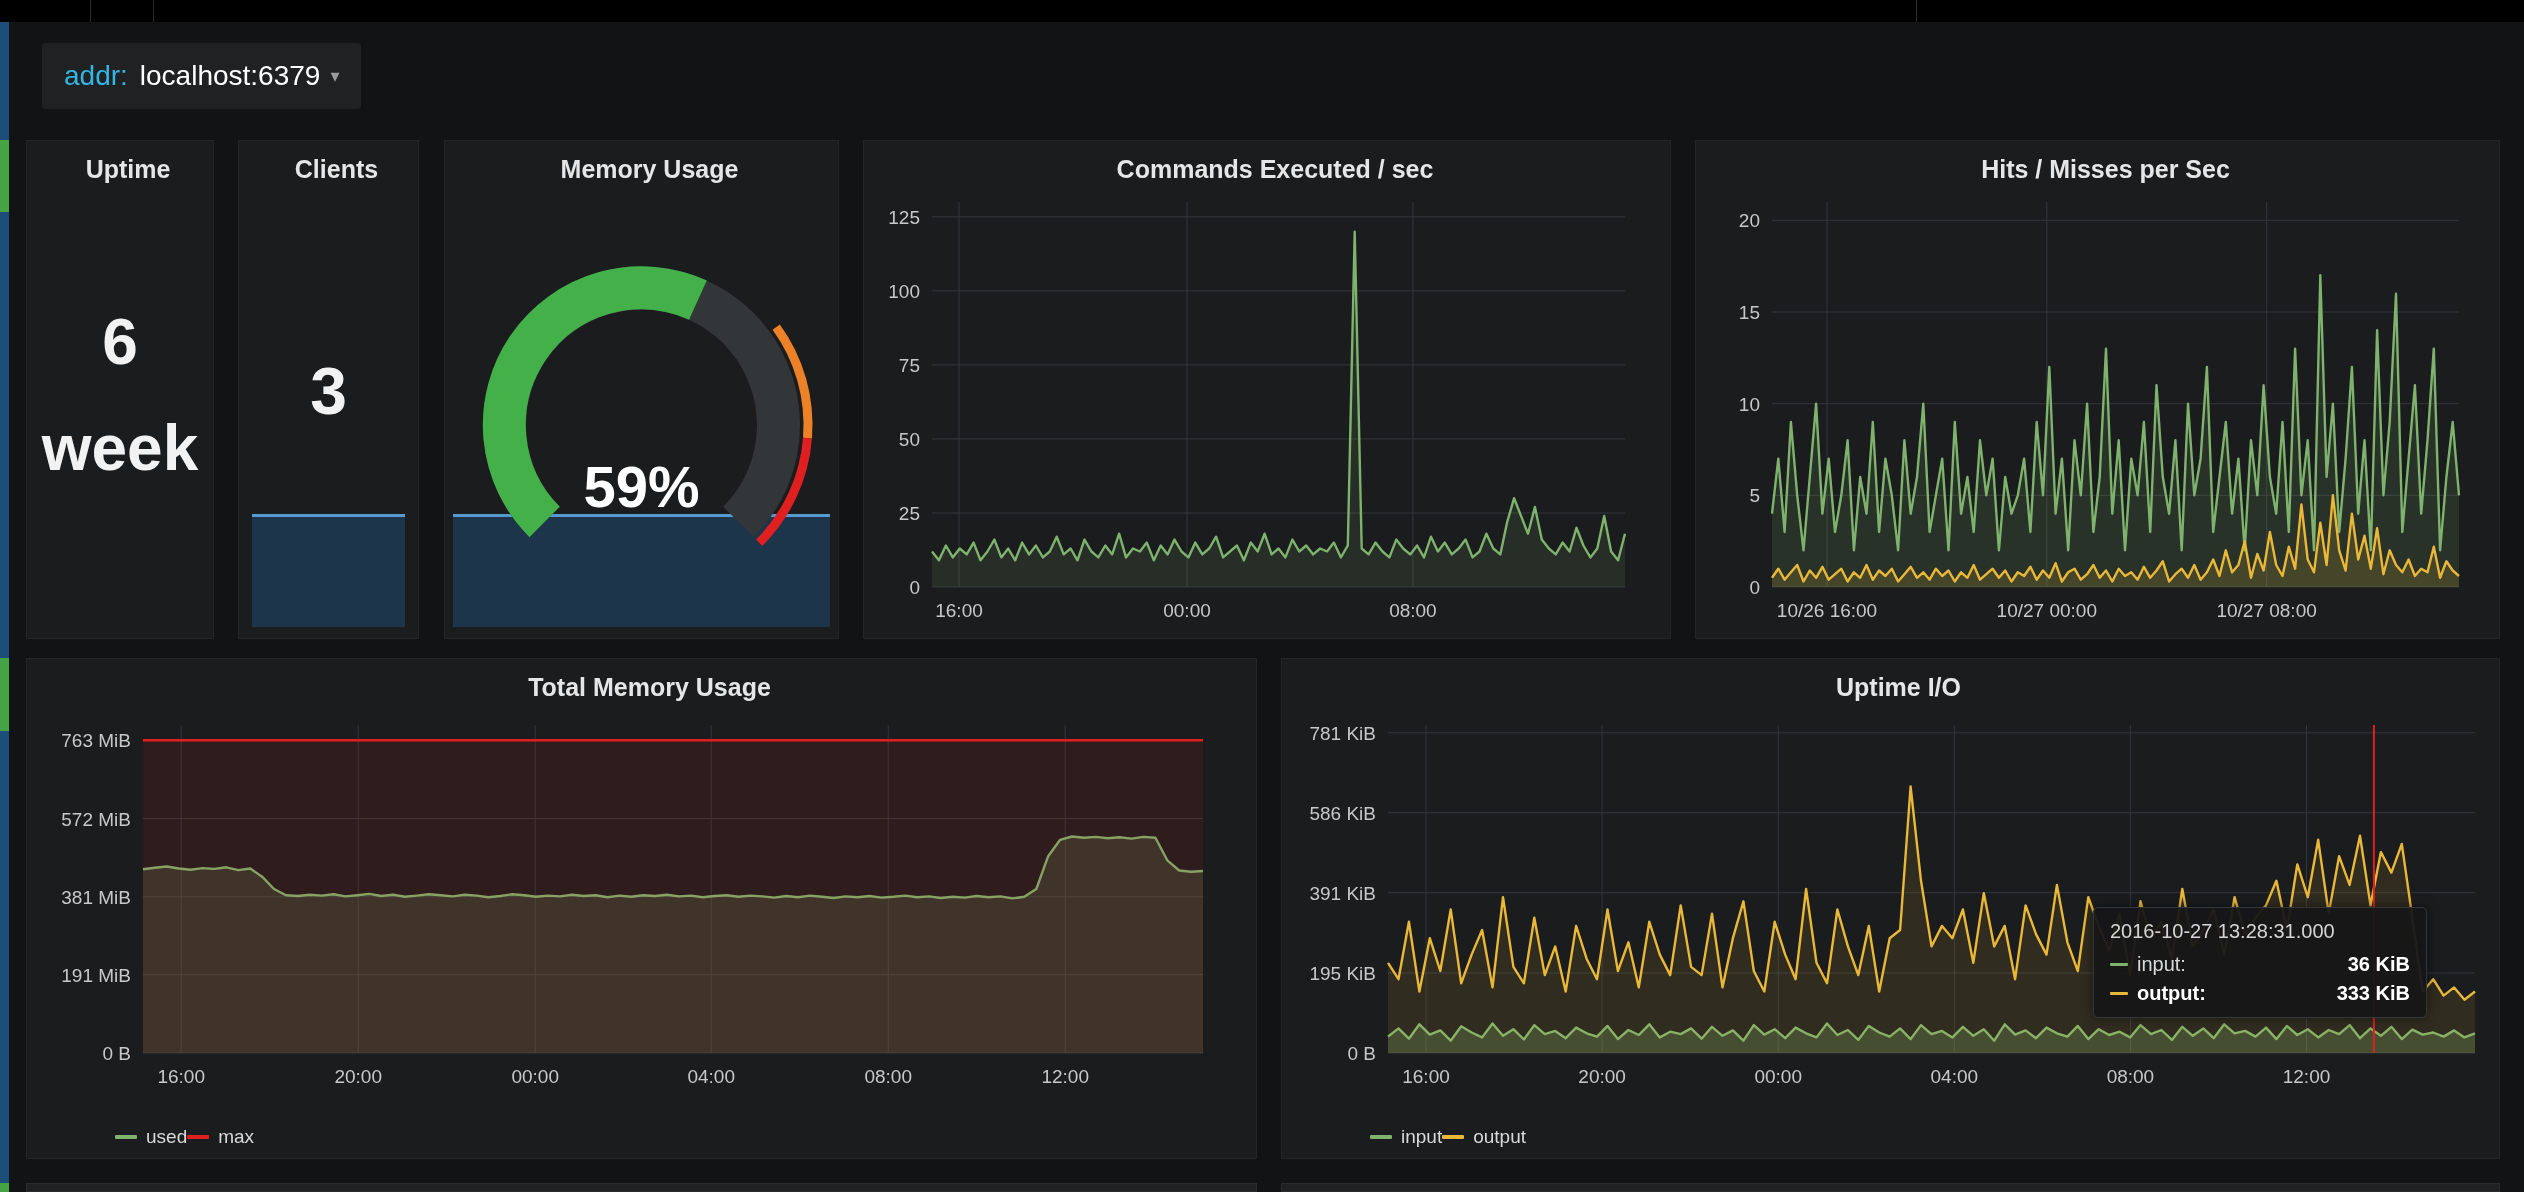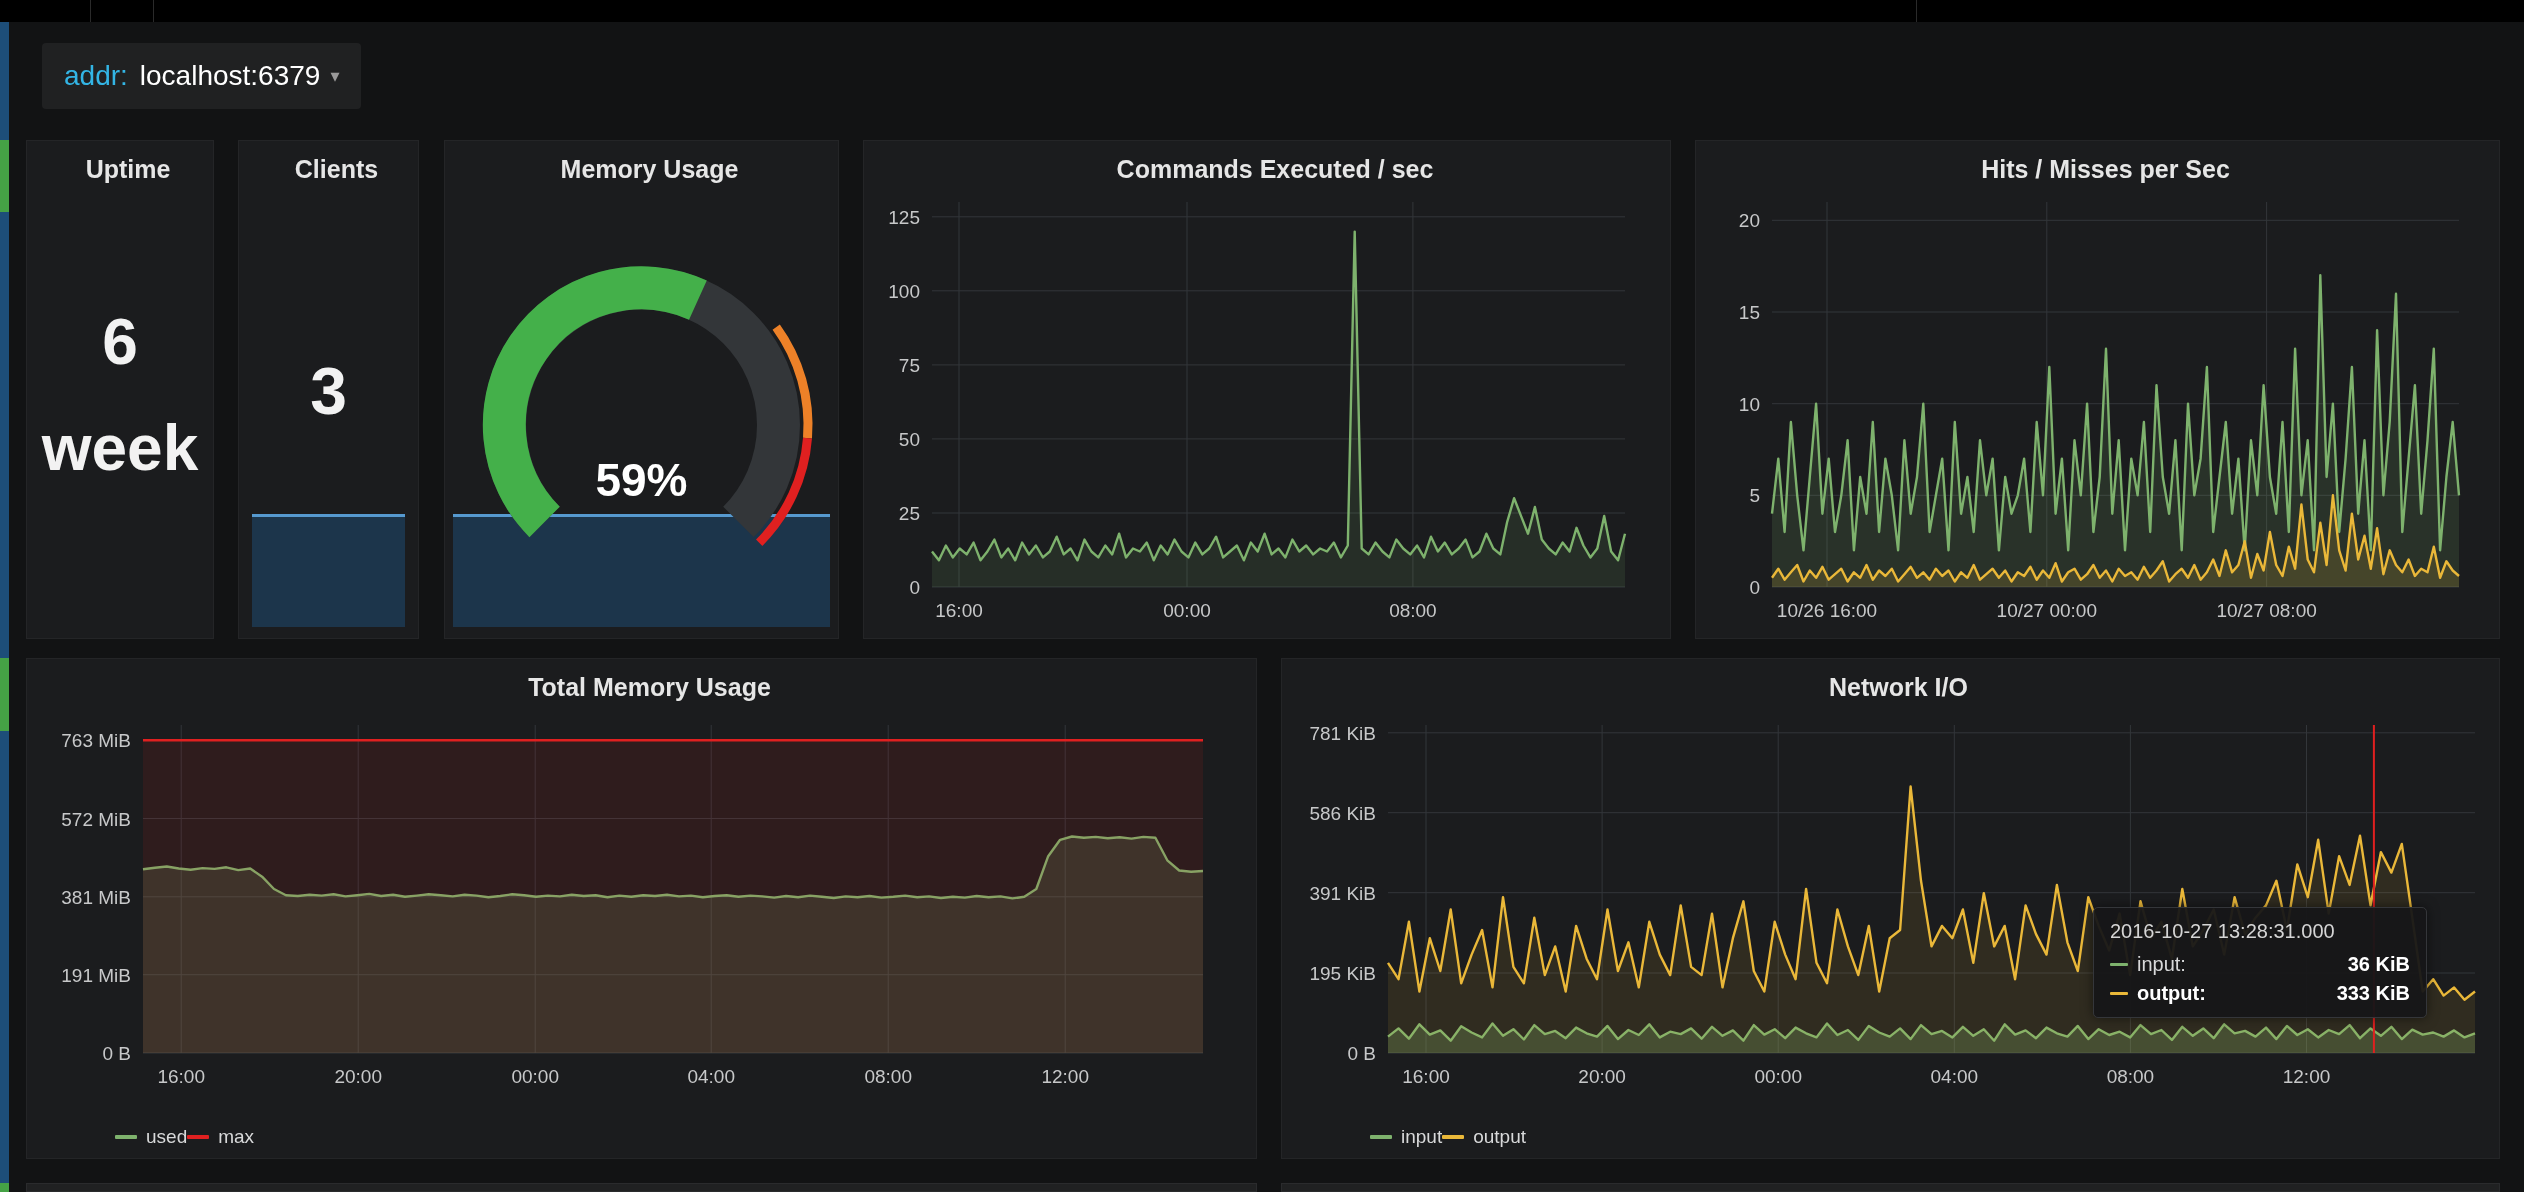--- a/index.html
+++ b/index.html
@@ -17,21 +17,21 @@
   .panel-title{position:absolute;top:14px;left:16px;right:0;text-align:center;font-size:25px;font-weight:700;
     color:#e6e6e6;cursor:pointer;white-space:nowrap;}
   .stat-lines{position:absolute;left:0;right:0;top:130px;bottom:120px;display:flex;flex-direction:column;
     align-items:center;justify-content:center;gap:42px;}
   .stat-line{font-size:64px;font-weight:700;color:#f2f2f2;line-height:1;}
   .stat-single{position:absolute;left:0;right:0;top:150px;height:200px;display:flex;align-items:center;
     justify-content:center;font-size:66px;font-weight:700;color:#f2f2f2;}
   .sparkline{position:absolute;height:110px;bottom:11px;background:rgba(31,120,193,0.28);
     border-top:3px solid #5699cf;}
   .gauge-wrap{position:absolute;inset:0;}
-  .gauge-label{position:absolute;left:0;right:0;top:312px;text-align:center;font-size:46px;font-weight:700;
+  .gauge-label{position:absolute;left:0;right:0;top:312px;text-align:center;font-size:58px;font-weight:700;
     color:#ffffff;}
   .chart{position:absolute;inset:0;cursor:crosshair;}
   .legend{position:absolute;left:88px;bottom:10px;display:flex;align-items:center;}
   .legend-item{display:flex;align-items:center;cursor:pointer;}
   .legend-swatch{display:inline-block;width:22px;height:4px;border-radius:1px;margin-right:9px;}
   .legend-label{font-size:19px;color:#d8d9da;}
   .tooltip{position:absolute;left:811px;top:248px;width:300px;background:rgba(22,22,24,0.95);
     border:1px solid #34363a;border-radius:5px;padding:12px 16px;z-index:10;box-shadow:0 0 12px rgba(0,0,0,0.5);}
   .tooltip-time{font-size:20px;color:#d5d5d5;margin-bottom:10px;}
   .tooltip-row{display:flex;align-items:center;font-size:20px;margin-top:6px;}
@@ -176,21 +176,21 @@
       <span class="legend-label">used</span>
     </div>
     <div class="legend-item">
       <span class="legend-swatch" style="background: rgb(224, 32, 32);"></span>
       <span class="legend-label">max</span>
     </div>
   </div>
 </div>
 
 <div class="panel" style="left:1281px;top:658px;width:1219px;height:501px">
-  <div class="panel-title">Network I/O</div>
+  <div class="panel-title">Uptime I/O</div>
   <div class="chart"><svg width="1217" height="499" font-family="Liberation Sans, sans-serif">
         <line x1="144.0" y1="66" x2="144.0" y2="394" stroke="#33363a" stroke-width="1"></line>
         <text x="144.0" y="424" fill="#c7c8c9" font-size="19" text-anchor="middle">16:00</text>
         <line x1="320.1" y1="66" x2="320.1" y2="394" stroke="#33363a" stroke-width="1"></line>
         <text x="320.1" y="424" fill="#c7c8c9" font-size="19" text-anchor="middle">20:00</text>
         <line x1="496.2" y1="66" x2="496.2" y2="394" stroke="#33363a" stroke-width="1"></line>
         <text x="496.2" y="424" fill="#c7c8c9" font-size="19" text-anchor="middle">00:00</text>
         <line x1="672.3" y1="66" x2="672.3" y2="394" stroke="#33363a" stroke-width="1"></line>
         <text x="672.3" y="424" fill="#c7c8c9" font-size="19" text-anchor="middle">04:00</text>
         <line x1="848.4" y1="66" x2="848.4" y2="394" stroke="#33363a" stroke-width="1"></line>

